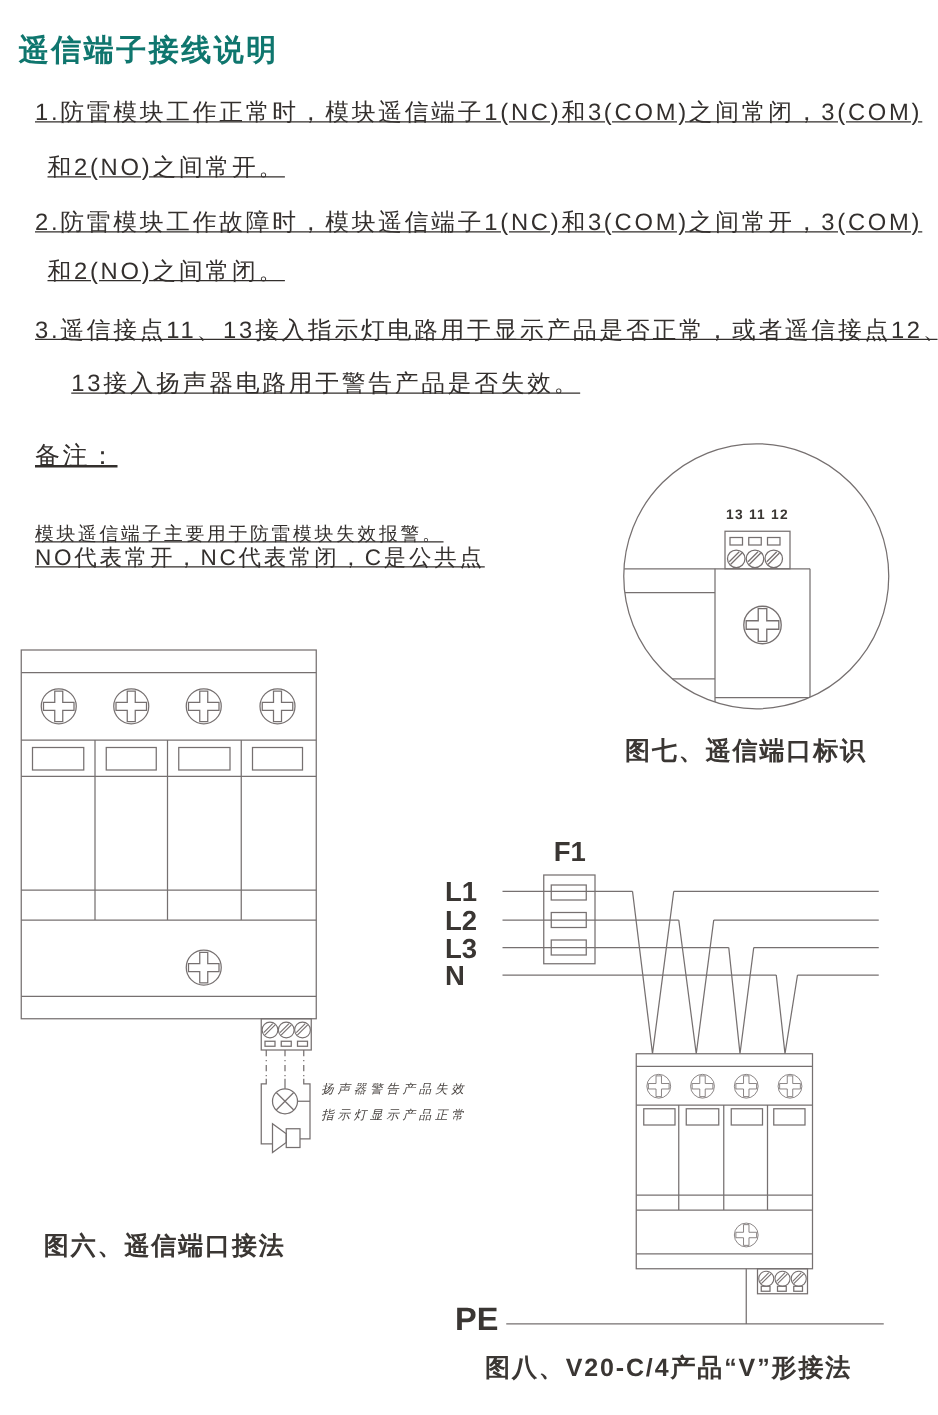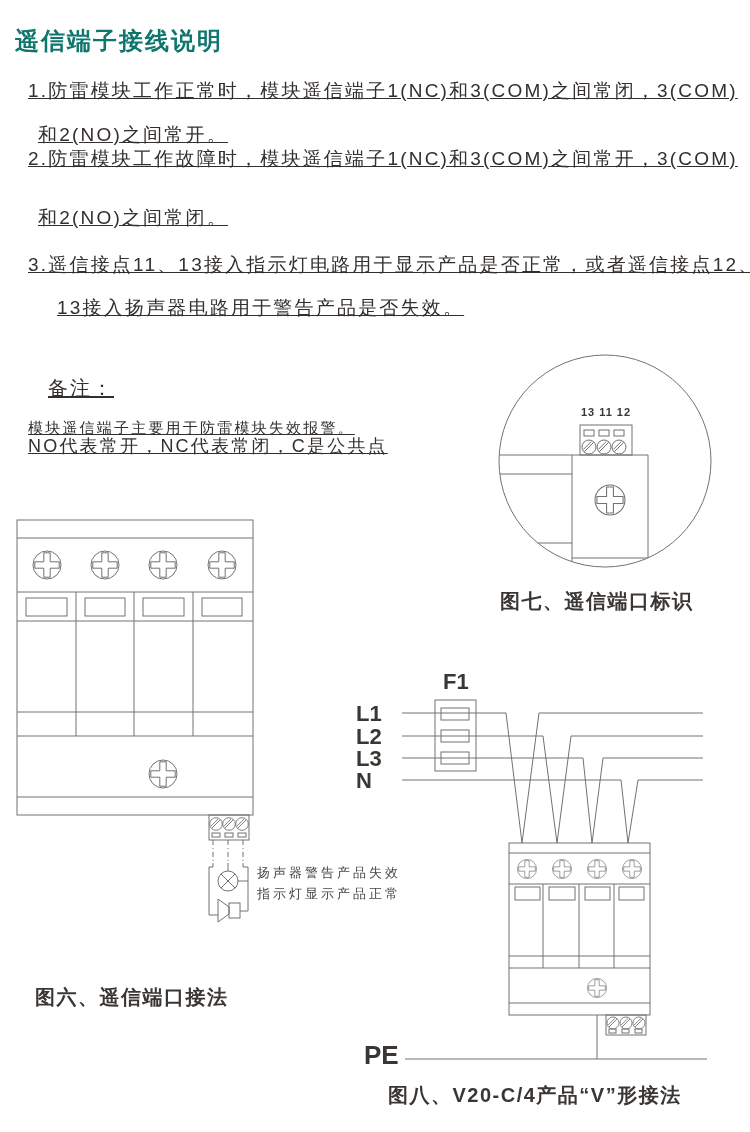--- a/index.html
+++ b/index.html
@@ -5,21 +5,21 @@
   html,body{margin:0;padding:0;}
   body{
     width:750px;height:1132px;position:relative;background:#ffffff;
     font-family:"Liberation Sans",sans-serif;overflow:hidden;
   }
   .t{position:absolute;white-space:nowrap;color:#332f2d;line-height:1.15;}
   .title{font-size:24px;font-weight:bold;color:#0f766e;letter-spacing:2px;}
   .body-line{font-size:19px;letter-spacing:2.2px;text-decoration:underline;}
   .note-head{font-size:20px;letter-spacing:2px;}
   .caption{font-size:20px;font-weight:bold;letter-spacing:1.5px;color:#3a3633;}
-  .small-cjk{font-size:13px;letter-spacing:3px;color:#4a4542;}
+  .small-cjk{font-size:10px;letter-spacing:3px;color:#4a4542;font-style:italic;}
   .diagram-label{font-weight:bold;color:#3a3633;}
   svg{position:absolute;left:0;top:0;}
   .ln{stroke:#767070;stroke-width:1;fill:none;}
 </style>
 </head>
 <body>
 
 <svg width="750" height="1132" viewBox="0 0 750 1132">
   <defs>
     <g id="screwX" class="ln">
@@ -152,26 +152,26 @@
     <rect class="ln" x="635" y="1029" width="7" height="4"></rect>
 
     <path class="ln" d="M597,1015 V1059 M405,1059 H707"></path>
   </g>
 </svg>
 
 <div class="t title" style="left:15px;top:27px;">遥信端子接线说明</div>
 
 <div class="t body-line" style="left:28px;top:80px;">1.防雷模块工作正常时，模块遥信端子1(NC)和3(COM)之间常闭，3(COM)</div>
 <div class="t body-line" style="left:38px;top:124px;">和2(NO)之间常开。</div>
-<div class="t body-line" style="left:28px;top:148px;text-align:right;">2.防雷模块工作故障时，模块遥信端子1(NC)和3(COM)之间常开，3(COM)</div>
+<div class="t body-line" style="left:28px;top:168px;text-align:right;">2.防雷模块工作故障时，模块遥信端子1(NC)和3(COM)之间常开，3(COM)</div>
 <div class="t body-line" style="left:38px;top:207px;">和2(NO)之间常闭。</div>
 <div class="t body-line" style="left:28px;top:254px;">3.遥信接点11、13接入指示灯电路用于显示产品是否正常，或者遥信接点12、</div>
 <div class="t body-line" style="left:42px;top:297px;margin-left:15px;">13接入扬声器电路用于警告产品是否失效。</div>
 
-<div class="t body-line note-head" style="left:28px;top:377px;margin-left:20px;">备注：</div>
+<div class="t body-line note-head" style="left:28px;top:354px;">备注：</div>
 <div class="t body-line" style="left:28px;top:403px;font-size:15px;margin-top:16px;">模块遥信端子主要用于防雷模块失效报警。</div>
 <div class="t body-line" style="left:28px;top:436px;font-size:18px;">NO代表常开，NC代表常闭，C是公共点</div>
 
 <div class="t diagram-label" style="left:578px;top:406px;width:56px;text-align:center;font-size:11px;letter-spacing:1px;">13 11 12</div>
 <div class="t caption" style="left:500px;top:590px;">图七、遥信端口标识</div>
 
 <div class="t small-cjk" style="left:257px;top:866px;">扬声器警告产品失效</div>
 <div class="t small-cjk" style="left:257px;top:887px;">指示灯显示产品正常</div>
 <div class="t caption" style="left:35px;top:950px;margin-top:36px;">图六、遥信端口接法</div>
 

